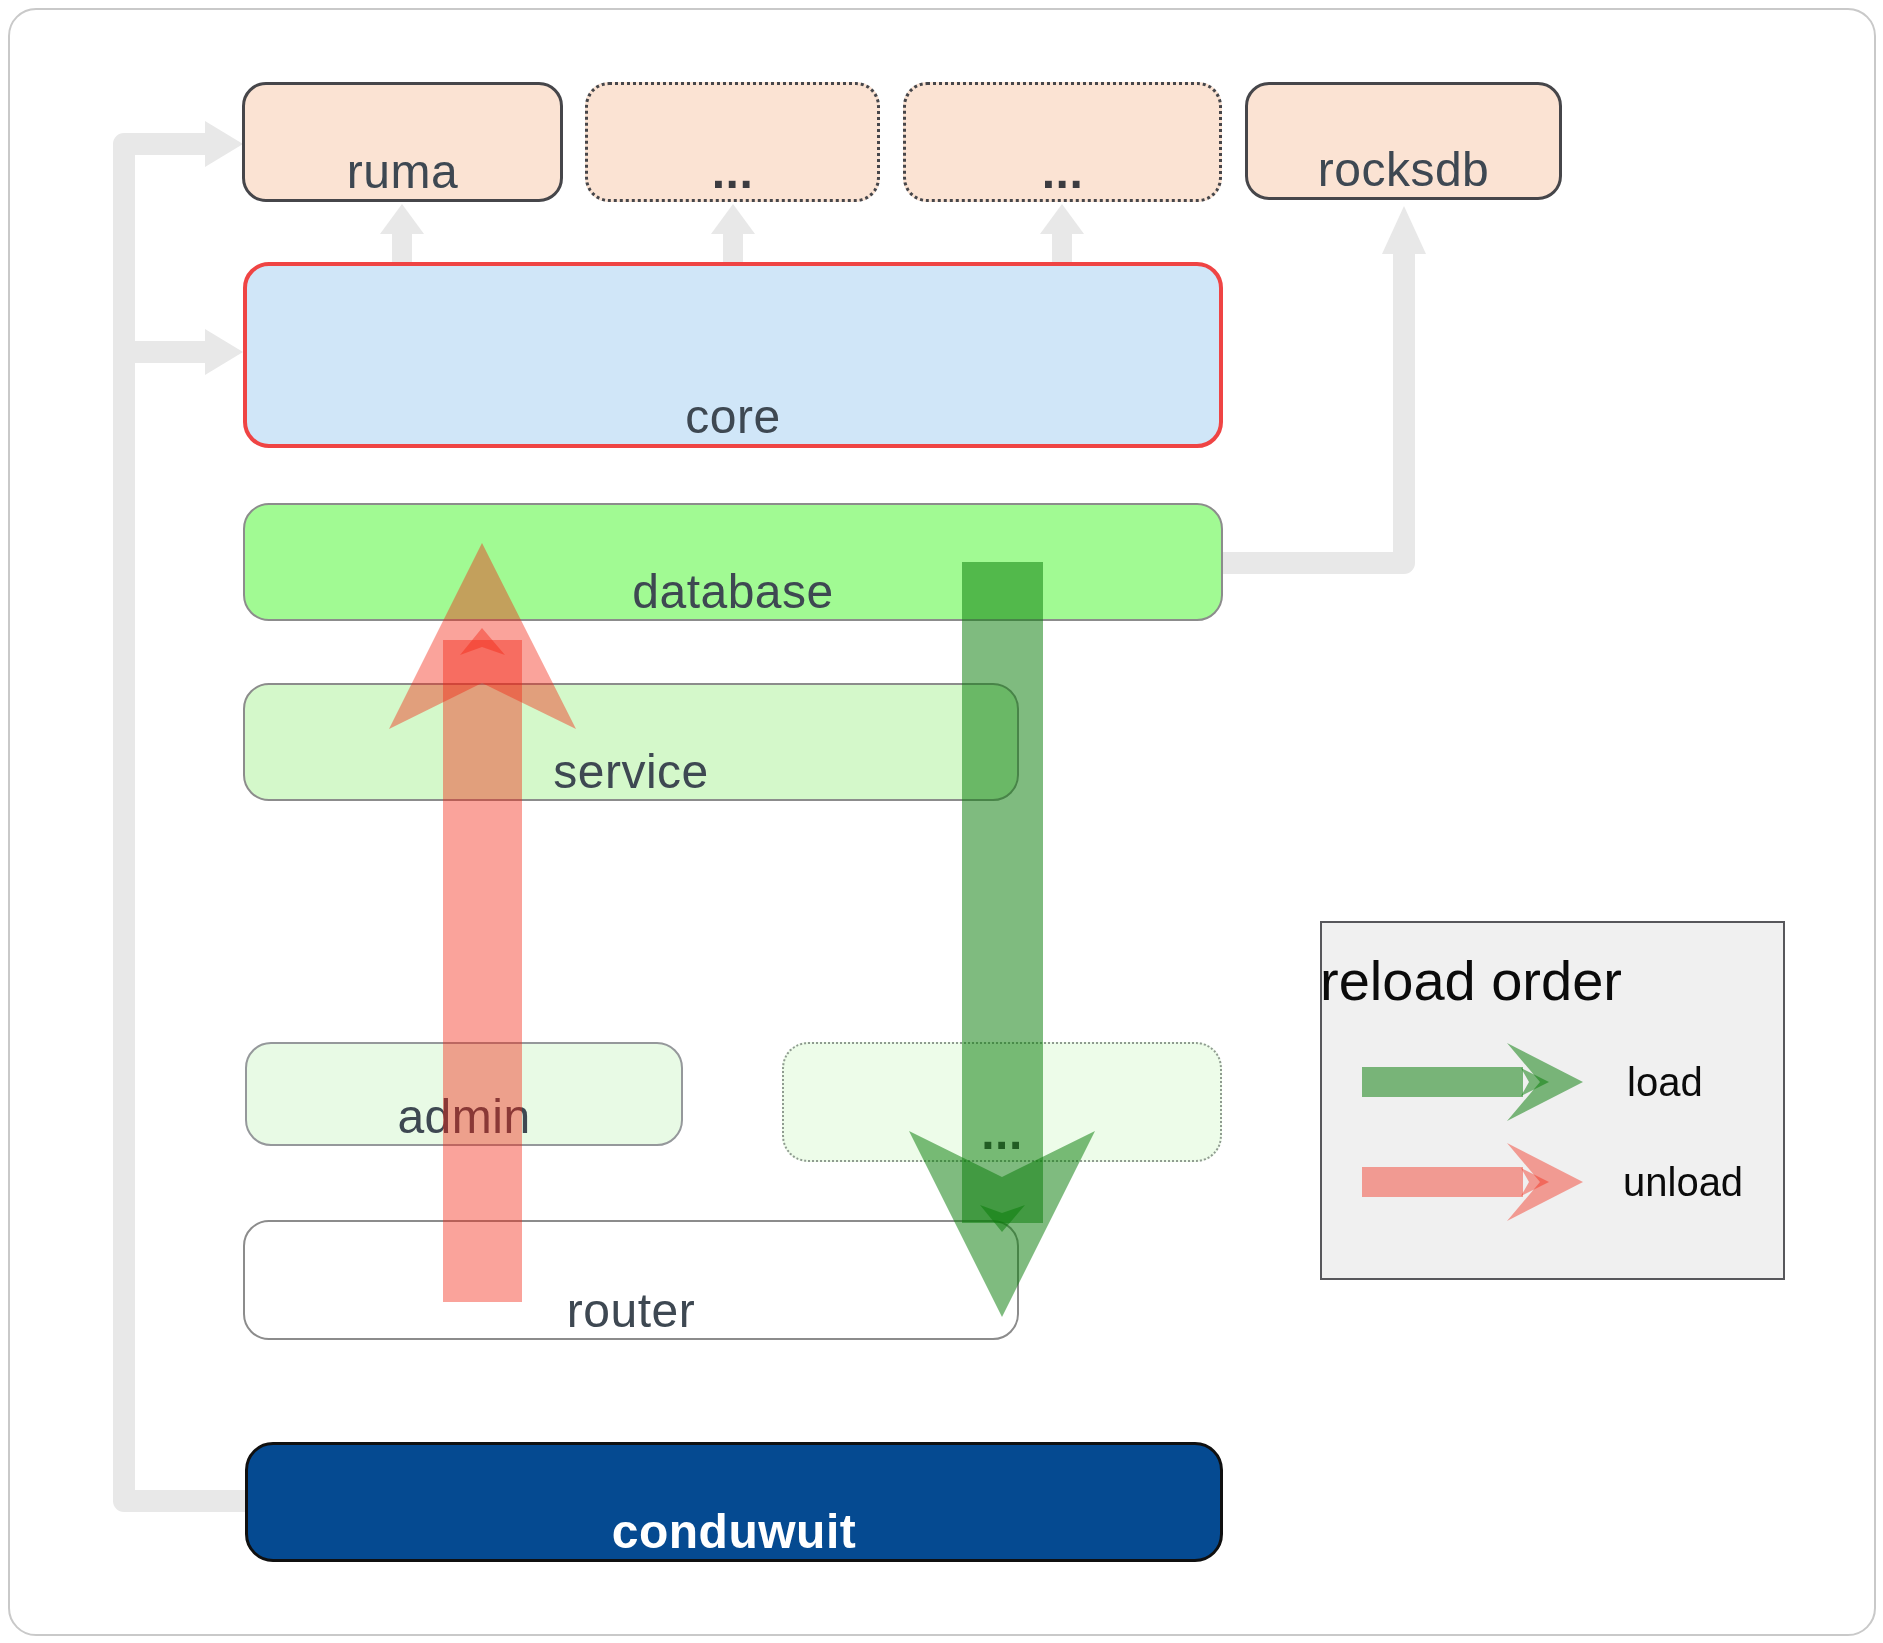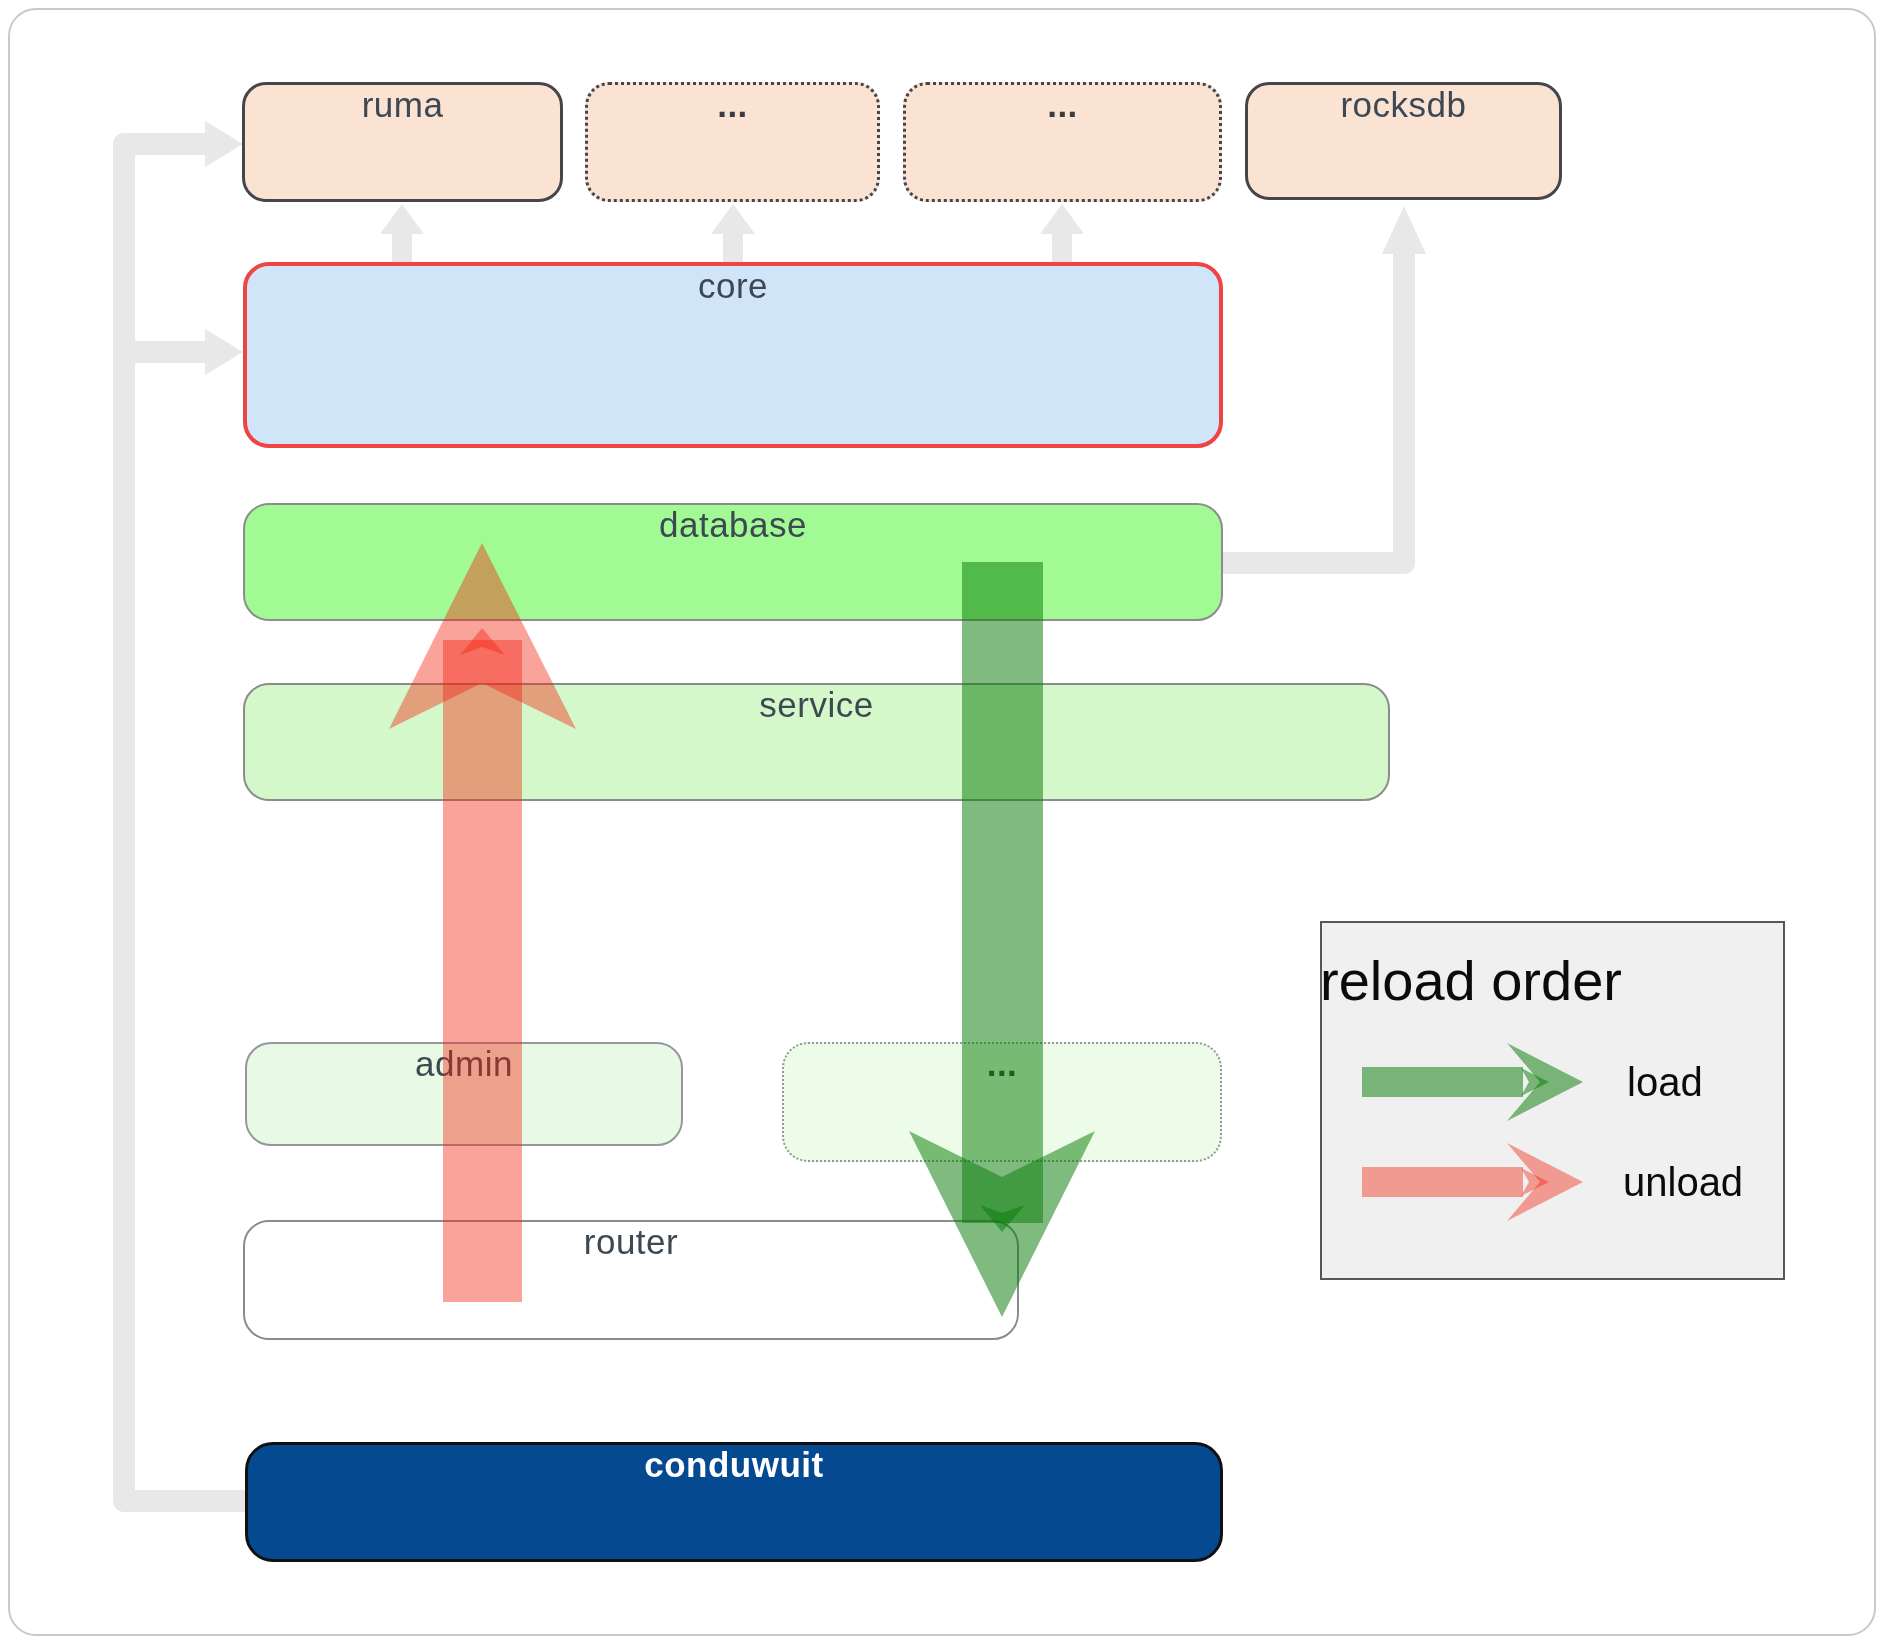--- a/index.html
+++ b/index.html
@@ -10,23 +10,23 @@
     background:#ffffff;
     overflow:hidden;
   }
   .frame{
     position:absolute;left:8px;top:8px;width:1864px;height:1624px;
     border:2.5px solid #c9c9c9;border-radius:28px;
   }
   svg.layer{position:absolute;left:0;top:0;pointer-events:none;}
   .node{
     position:absolute;
-    display:flex;align-items:flex-start;justify-content:center;
+    display:flex;align-items:flex-end;justify-content:center;
     box-sizing:border-box;
-    font-size:35px;color:#3e4852;
+    font-size:48px;color:#3e4852;
     border-radius:24px;
     letter-spacing:0.5px;
   }
   .node.peach{background:#fbe3d3;border:3px solid #46464a;}
   .node.peach.dotted{border:3px dotted #46464a;}
   .node.blue{background:#d0e6f8;border:4px solid #ef4444;border-radius:26px;}
   .node.db{background:#a1fa93;border:2px solid #8c8c8c;border-radius:26px;}
   .node.service{background:#d4f8ca;border:2px solid #8c8c8c;border-radius:26px;}
   .node.api{background:#dbf4cf;border:2px solid #8c8c8c;border-radius:26px;}
   .node.admin{background:#e8fae5;border:2px solid #95989b;border-radius:26px;}
@@ -97,21 +97,21 @@
   </div>
 
   <div class="node blue" style="left:243px;top:262px;width:980px;height:186px;">
     <span>core</span>
   </div>
 
   <div class="node db" style="left:243px;top:503px;width:980px;height:118px;">
     <span>database</span>
   </div>
 
-  <div class="node service" style="left:243px;top:683px;width:1147px;height:118px;">
+  <div class="node service" style="left:243px;top:683px;width:776px;height:118px;">
     <span>service</span>
   </div>
 
 
   <div class="node admin" style="left:245px;top:1042px;width:438px;height:104px;">
     <span>admin</span>
   </div>
   <div class="node dots-bottom bolddots" style="left:782px;top:1042px;width:440px;height:120px;">
     <span>...</span>
   </div>

